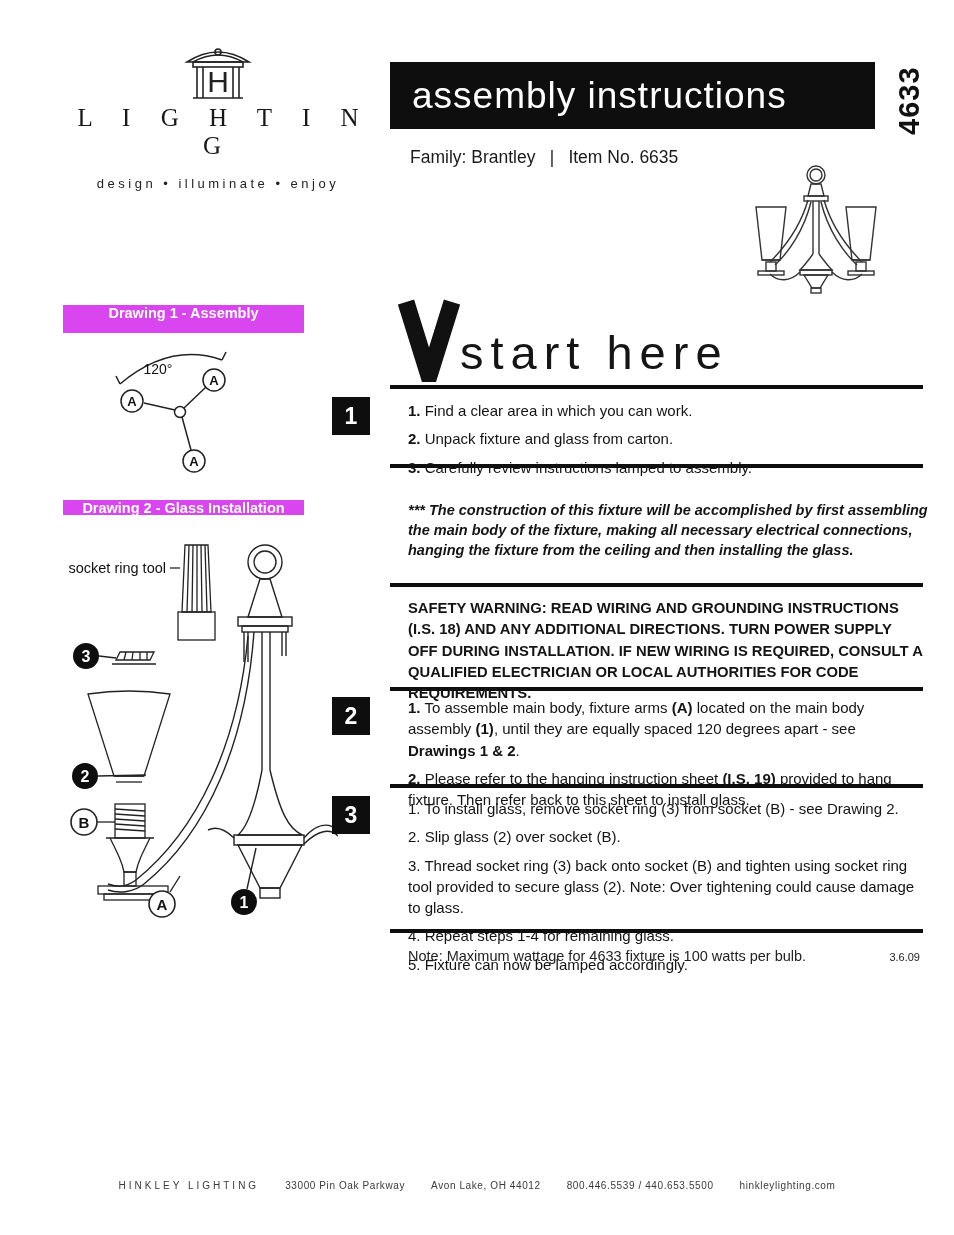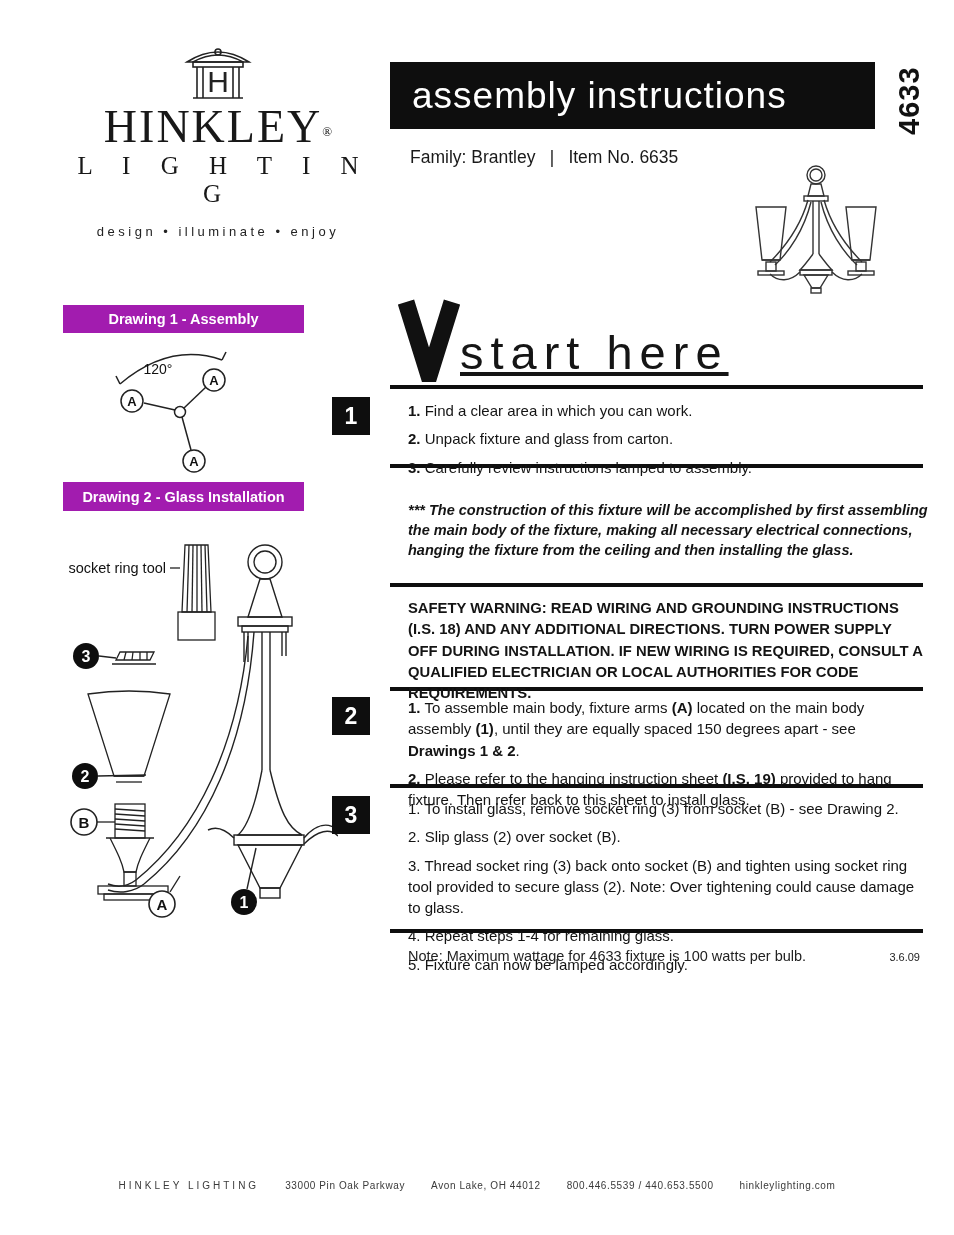--- a/index.html
+++ b/index.html
@@ -16,30 +16,30 @@
   .logo-tagline { font-size:13px; letter-spacing:3.5px; margin-top:16px; color:#222; }
 
   
   .header-bar { position:absolute; left:390px; top:62px; width:485px; height:67px; background:#0e0e0e; display:flex; align-items:center; padding-left:22px; }
   .header-bar .title { color:#fff; font-size:37px; letter-spacing:1px; font-weight:normal; }
   .side-code { position:absolute; left:893px; top:57px; height:78px; writing-mode:vertical-rl; transform:rotate(180deg); font-weight:bold; font-size:29px; letter-spacing:1px; color:#111; }
   .family-line { position:absolute; left:410px; top:146px; font-size:17.5px; color:#1a1a1a; display:flex; align-items:center; gap:14px;justify-content:center; }
   .family-line .sep { font-size:19px; font-weight:normal; color:#333; }
 
   
-  .draw-bar { position:absolute; left:63px; width:241px; height:28px; background:#a21caf; display:flex; align-items:center; justify-content:center; }
+  .draw-bar { position:absolute; left:63px; width:241px; height:28px; background:#d946ef; display:flex; align-items:flex-start; justify-content:center; }
   .draw-bar span { color:#fff; font-weight:bold; font-size:14.5px; }
   .draw1-bar { top:305px; }
-  .draw2-bar { top:482px; height:29px; }
+  .draw2-bar { top:500px; height:15px; }
 
   .figure { position:absolute; }
 
   
   .start-here { position:absolute; left:398px; top:296px; display:flex; align-items:flex-end; }
-  .start-here .label { font-size:47px; letter-spacing:7px; color:#151515; line-height:1; padding-bottom:6px;text-decoration:underline; }
+  .start-here .label { font-size:47px; letter-spacing:7px; color:#151515; line-height:1; padding-bottom:6px; }
 
   
   .rule { position:absolute; left:390px; width:533px; height:4px; background:#0e0e0e; }
 
   
   .step-box { position:absolute; left:332px; width:38px; height:38px; background:#0e0e0e; color:#fff; font-weight:bold; font-size:23px; display:flex; align-items:center; justify-content:center; }
 
   
   .step-body { position:absolute; left:408px; width:516px; font-size:15px; color:#141414; }
   .step-line { line-height:1.42; margin-bottom:7px; }
@@ -71,21 +71,20 @@
         <circle cx="39" cy="12" r="3"></circle>
         <rect x="14" y="22" width="50" height="5"></rect>
         <line x1="18" y1="27" x2="18" y2="58"></line>
         <line x1="24" y1="27" x2="24" y2="58"></line>
         <line x1="54" y1="27" x2="54" y2="58"></line>
         <line x1="60" y1="27" x2="60" y2="58"></line>
         <line x1="14" y1="58" x2="64" y2="58"></line>
       </g>
       <text x="39" y="52" text-anchor="middle" font-size="30" font-family="Liberation Serif, serif" fill="#222">H</text>
     </svg>
-    <div class="logo-brand"><span>HINKLEY</span><span class="logo-reg">®</span></div>
     <div class="logo-sub">L I G H T I N G</div>
     <div class="logo-tagline">design • illuminate • enjoy</div>
   </div>
 
   <div class="header-bar">
     <span class="title">assembly instructions</span>
   </div>
   <div class="side-code">4633</div>
   <div class="family-line">
     <span style="font-weight:bold; font-weight:normal;">Family: Brantley</span>
@@ -256,21 +255,21 @@
       <p class="step-line"><b>1.</b><span> Find a clear area in which you can work.</span></p>
       <p class="step-line"><b>2.</b><span> Unpack fixture and glass from carton.</span></p>
       <p class="step-line"><b>3.</b><span> Carefully review instructions lamped to assembly.</span></p>
     </div>
 
   <p class="construction-note">*** The construction of this fixture will be accomplished by first assembling the main body of the fixture, making all necessary electrical connections, hanging the fixture from the ceiling and then installing the glass.</p>
 
   <p class="safety">SAFETY WARNING: READ WIRING AND GROUNDING INSTRUCTIONS (I.S. 18) AND ANY ADDITIONAL DIRECTIONS. TURN POWER SUPPLY OFF DURING INSTALLATION. IF NEW WIRING IS REQUIRED, CONSULT A QUALIFIED ELECTRICIAN OR LOCAL AUTHORITIES FOR CODE REQUIREMENTS.</p>
 
   <div class="step-body" style="top:697px;">
-      <p class="step-line"><b>1.</b><span> To assemble main body, fixture arms </span><b>(A)</b><span> located on the main body assembly </span><b>(1)</b><span>, until they are equally spaced 150 degrees apart - see </span><b>Drawings 1 &amp; 2</b><span>.</span></p>
+      <p class="step-line"><b>1.</b><span> To assemble main body, fixture arms </span><b>(A)</b><span> located on the main body assembly </span><b>(1)</b><span>, until they are equally spaced 120 degrees apart - see </span><b>Drawings 1 &amp; 2</b><span>.</span></p>
       <p class="step-line"><b>2.</b><span> Please refer to the hanging instruction sheet </span><b>(I.S. 19)</b><span> provided to hang fixture. Then refer back to this sheet to install glass.</span></p>
     </div>
 
   <div class="step-body" style="top:798px;">
       <p class="step-line"><span>1. To install glass, remove socket ring (3) from socket (B) - see Drawing 2.</span></p>
       <p class="step-line"><span>2. Slip glass (2) over socket (B).</span></p>
       <p class="step-line"><span>3. Thread socket ring (3) back onto socket (B) and tighten using socket ring tool provided to secure glass (2). Note: Over tightening could cause damage to glass.</span></p>
       <p class="step-line"><span>4. Repeat steps 1-4 for remaining glass.</span></p>
       <p class="step-line"><span>5. Fixture can now be lamped accordingly.</span></p>
     </div>

